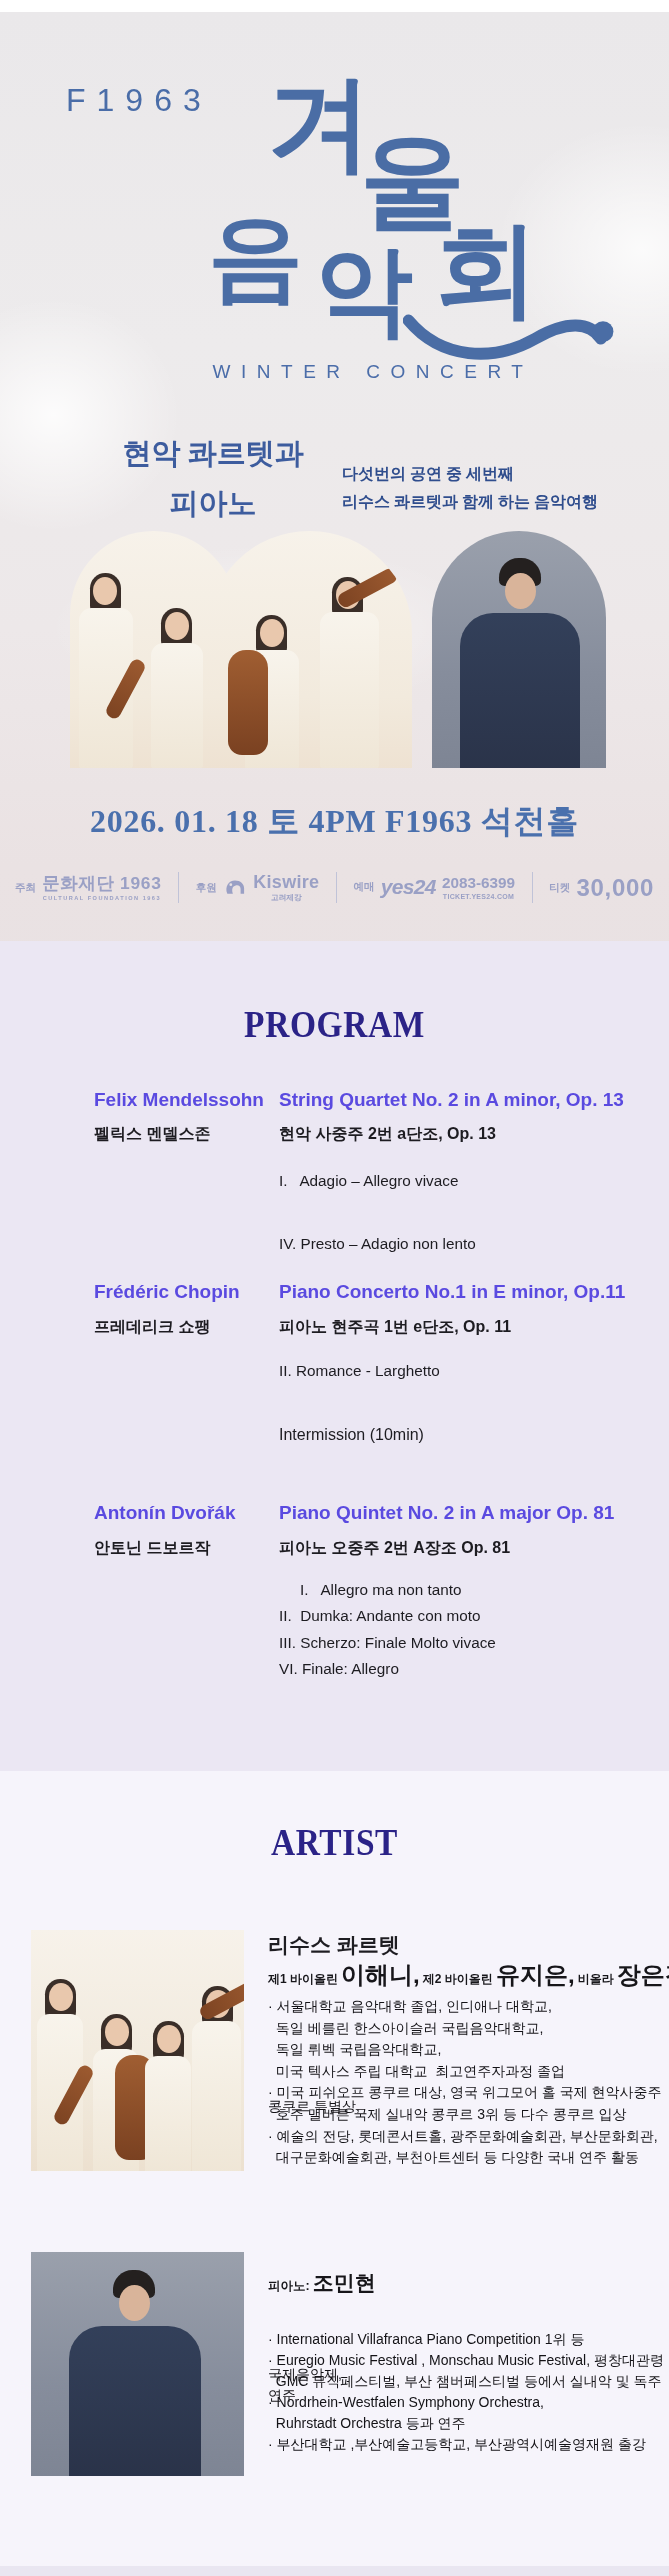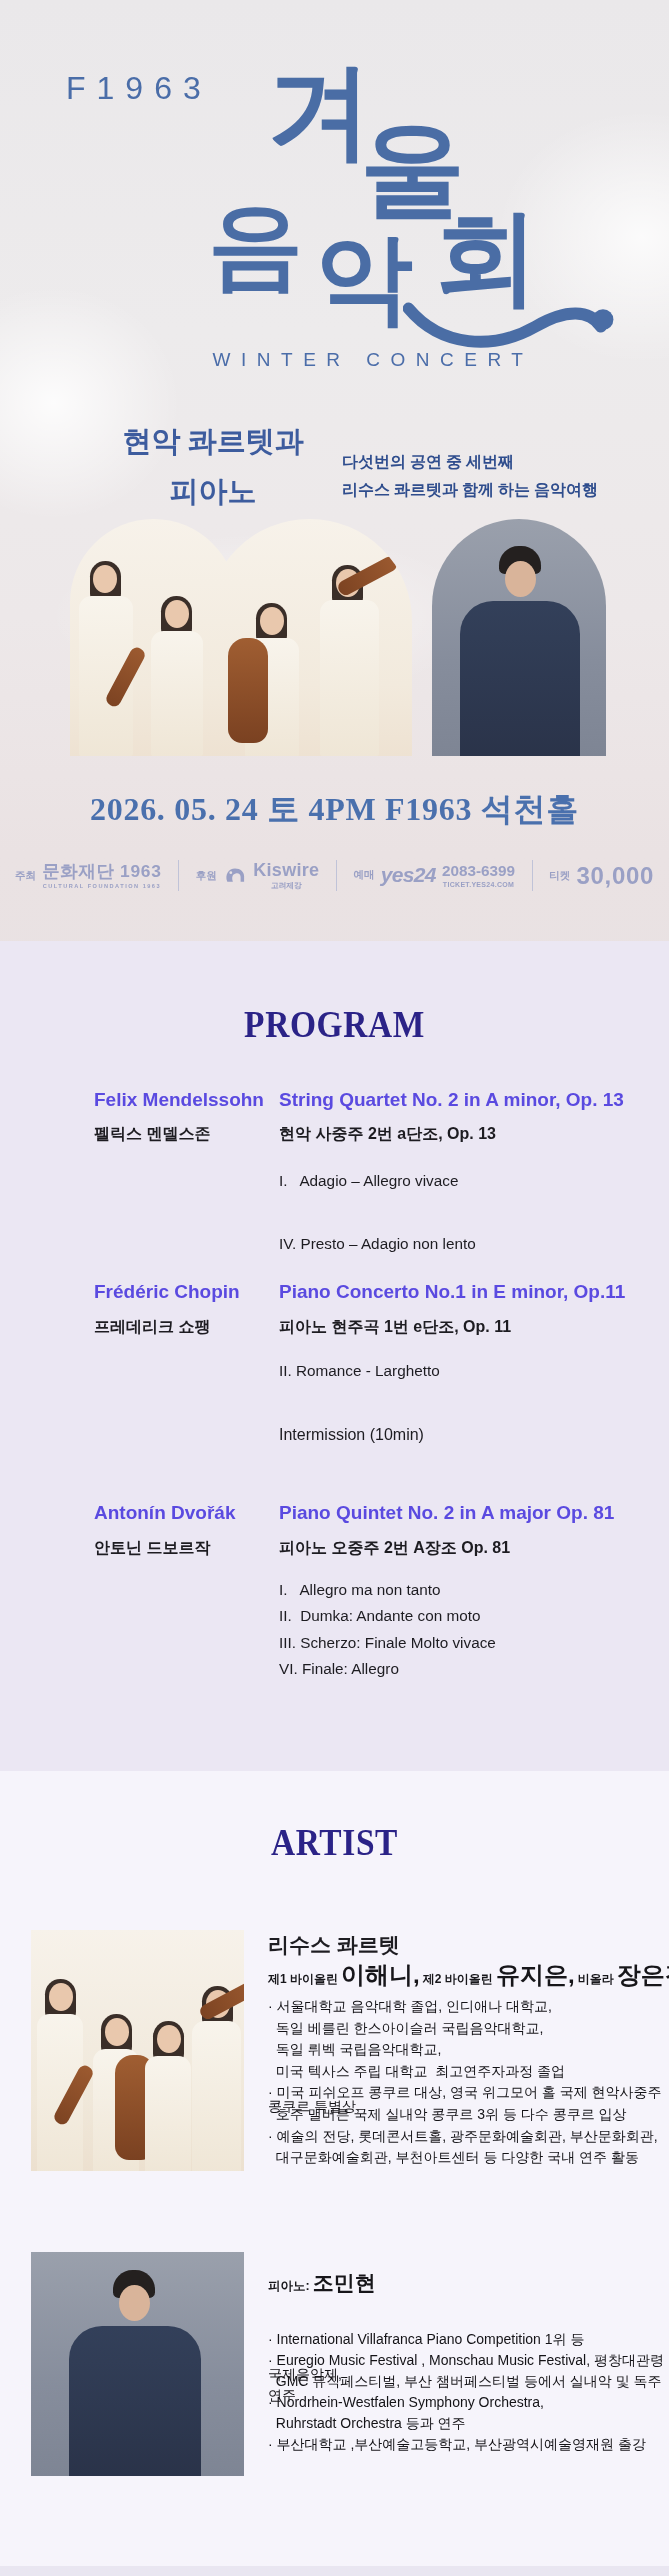--- a/index.html
+++ b/index.html
@@ -1,20 +1,20 @@
 <!DOCTYPE html>
 <html style="font-size:11px"><head>
 <meta charset="utf-8">
 <style>
   html,body{margin:0;padding:0;background:#ffffff;}
   #poster{position:relative;width:669px;height:2576px;margin:0 auto;overflow:hidden;
           font-family:"Liberation Sans","DejaVu Sans",sans-serif;}
   .abs{position:absolute;}
   
-  .hero{top:0;left:0;width:669px;height:1185px;
+  .hero{top:12px;left:0;width:669px;height:1185px;
     background:
       radial-gradient(ellipse 181px 167px at 8% 34%, rgba(255,255,255,.85), rgba(255,255,255,0) 70%),
       radial-gradient(ellipse 209px 181px at 96% 20%, rgba(255,255,255,.8), rgba(255,255,255,0) 70%),
       radial-gradient(ellipse 293px 112px at 40% 52%, rgba(255,255,255,.55), rgba(255,255,255,0) 75%),
       linear-gradient(180deg,#eae8ea 0%,#edebec 28%,#ede8e9 52%,#eae2e3 72%,#e7e1e2 100%);}
   .brand{left:66px;top:70px;font-size:32px;font-weight:400;letter-spacing:11px;color:#4a6da8;
          font-family:"Liberation Sans","DejaVu Sans",sans-serif;}
   .tchar{color:#4a6da5;font-family:"Liberation Serif","DejaVu Serif",serif;font-weight:700;line-height:1;}
   .tc1{left:267px;top:59px;font-size:105px;}
   .tc2{left:360px;top:117px;font-size:105px;}
@@ -147,21 +147,21 @@
         </div>
       </div>
     </div>
 
     <div class="abs photo-pianist">
       <div class="p-hair"></div>
       <div class="p-head"></div>
       <div class="p-body"></div>
     </div>
 
-    <div class="abs date-line">2026. 05. 24 토 4PM F1963 석천홀</div>
+    <div class="abs date-line">2026. 01. 18 토 4PM F1963 석천홀</div>
 
     <div class="abs sponsors">
       <div class="sp-group">
         <span class="sp-label">주최</span>
         <span class="sp-col">
           <span class="sp-host-name">문화재단 1963</span>
           <span class="sp-host-sub">CULTURAL FOUNDATION 1963</span>
         </span>
       </div>
       <div class="sp-div"></div>
@@ -208,21 +208,21 @@
     <div class="abs pg-en pg-right" style="top:340px;">Piano Concerto No.1 in E minor, Op.11</div>
     <div class="abs pg-kr pg-right" style="top:376px;">피아노 현주곡 1번 e단조, Op. 11</div>
     <div class="abs pg-mv pg-right" style="top:417px;white-space:pre;">II. Romance - Larghetto</div>
 
     <div class="abs intermission" style="top:485px;">Intermission (10min)</div>
 
     <div class="abs pg-en pg-left" style="top:561px;">Antonín Dvořák</div>
     <div class="abs pg-kr pg-left" style="top:597px;">안토닌 드보르작</div>
     <div class="abs pg-en pg-right" style="top:561px;">Piano Quintet No. 2 in A major Op. 81</div>
     <div class="abs pg-kr pg-right" style="top:597px;">피아노 오중주 2번 A장조 Op. 81</div>
-    <div class="abs pg-mv pg-right" style="top:636px;white-space:pre;">I.   Allegro ma non tanto</div>
+    <div class="abs pg-mv pg-right" style="top:636px;white-space:pre;margin-left:21px;">I.   Allegro ma non tanto</div>
     <div class="abs pg-mv pg-right" style="top:662px;white-space:pre;">II.  Dumka: Andante con moto</div>
     <div class="abs pg-mv pg-right" style="top:689px;white-space:pre;">III. Scherzo: Finale Molto vivace</div>
     <div class="abs pg-mv pg-right" style="top:715px;white-space:pre;">VI. Finale: Allegro</div>
   </div>
 
   <div class="abs artist-section">
     <div class="abs sec-title" style="top:49px;">ARTIST</div>
 
     <div class="abs art-photo" style="top:159px;height:241px;">
       <div class="fig" style="left:14px;top:49px;">

